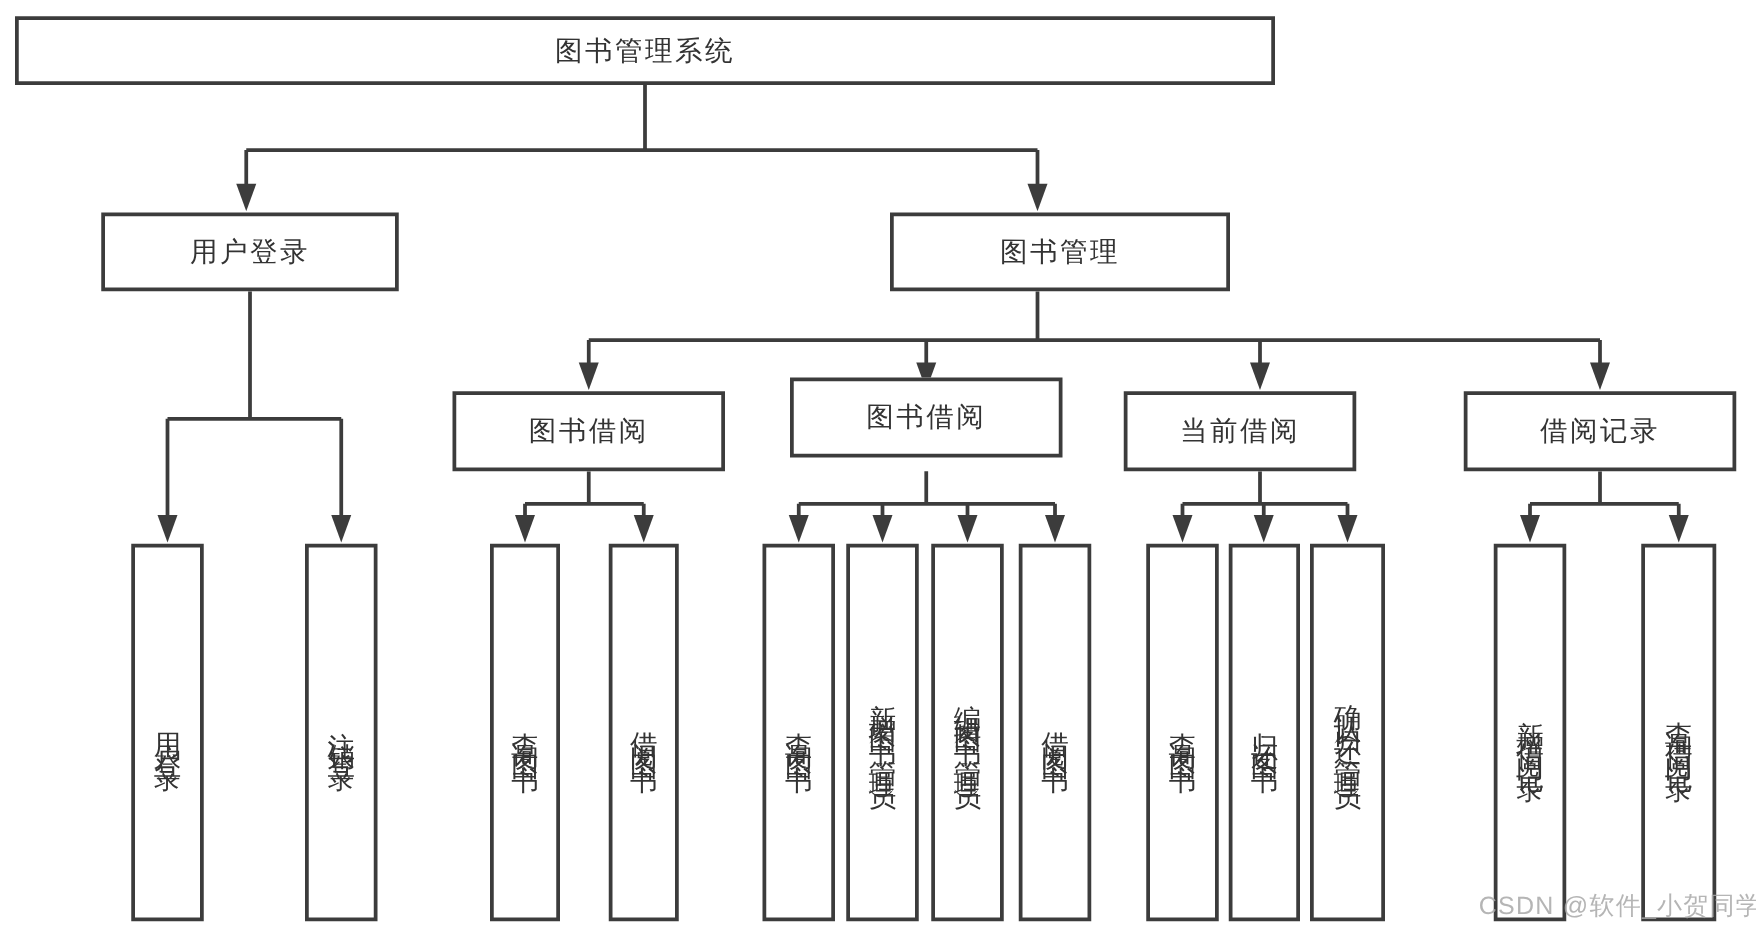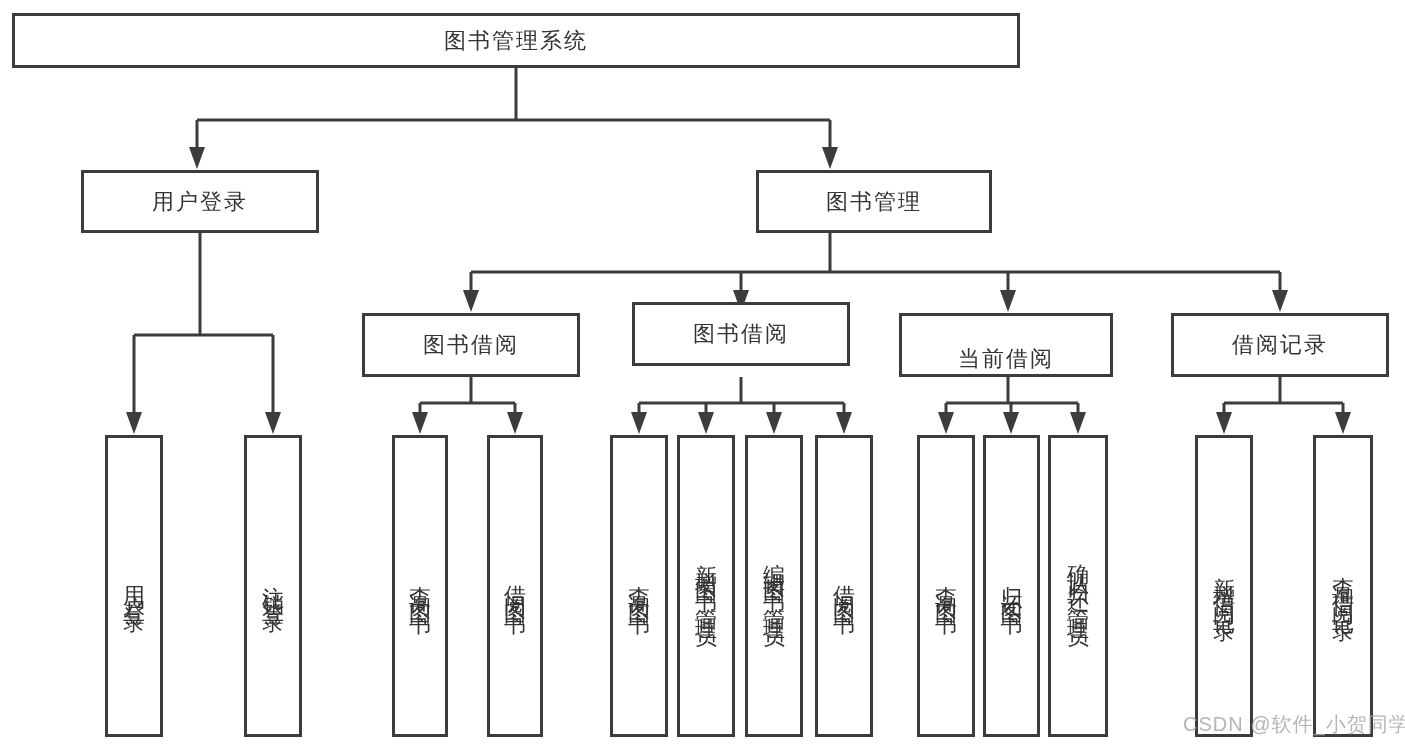--- a/index.html
+++ b/index.html
@@ -98,31 +98,31 @@
     <polygon class="arrow" points="1335,412 1351,412 1343,434"></polygon>
   </svg>
 
   <div class="box" style="left:12px; top:13px; width:1008px; height:55px;">
     <span class="h-label">图书管理系统</span>
   </div>
 
   <div class="box" style="left:81px; top:170px; width:238px; height:63px;">
     <span class="h-label">用户登录</span>
   </div>
-  <div class="box" style="left:712px; top:170px; width:236px; height:63px;margin-left:44px;">
+  <div class="box" style="left:712px; top:170px; width:272px; height:63px;">
     <span class="h-label">图书管理</span>
   </div>
 
   <div class="box" style="left:362px; top:313px; width:218px; height:64px;">
     <span class="h-label">图书借阅</span>
   </div>
   <div class="box" style="left:632px; top:302px; width:218px; height:64px;justify-content:center;">
     <span class="h-label">图书借阅</span>
   </div>
-  <div class="box" style="left:899px; top:313px; width:214px; height:64px;align-items:flex-end;">
+  <div class="box" style="left:899px; top:313px; width:186px; height:64px;">
     <span class="h-label">当前借阅</span>
   </div>
   <div class="box" style="left:1171px; top:313px; width:218px; height:64px;">
     <span class="h-label">借阅记录</span>
   </div>
 
   <div class="box leaf" style="left:105px;">
     <span class="v-label">用户登录</span>
   </div>
   <div class="box leaf" style="left:244px;">

